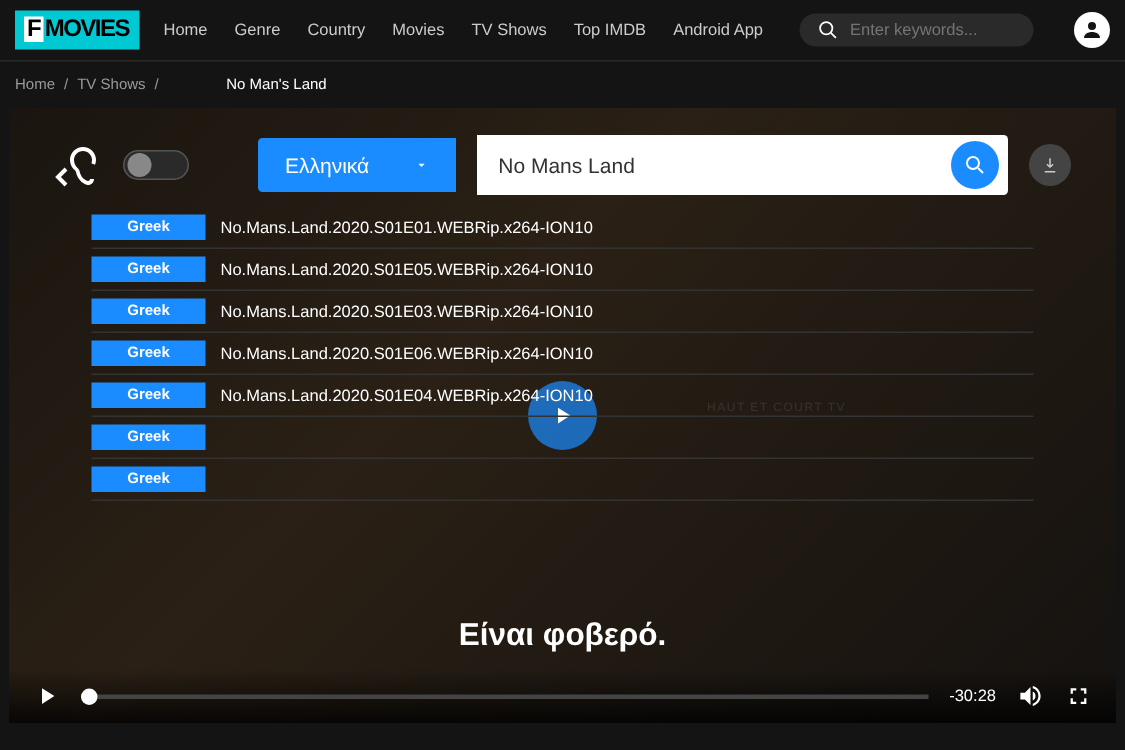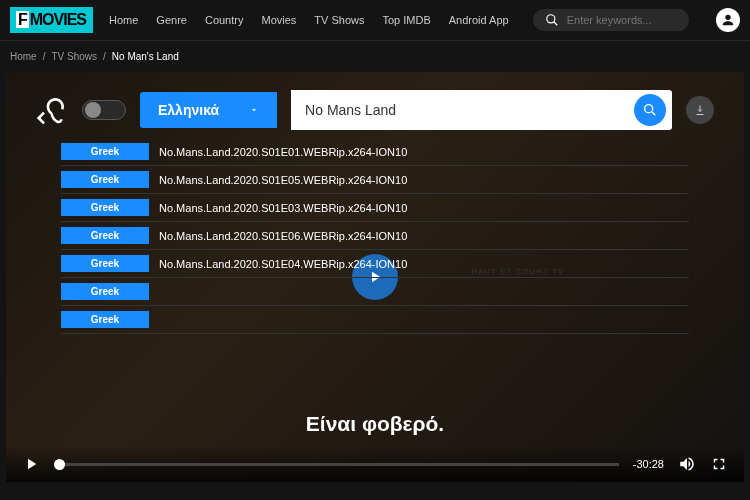--- a/index.html
+++ b/index.html
@@ -6,35 +6,35 @@
 body { background: #141414; color: #fff; width: 750px; height: 500px; overflow: hidden; position: relative; }
 .header { background: #141414; height: 40px; display: flex; align-items: center; padding: 0 10px; gap: 16px; }
 .logo { background: #00c9d4; color: #000; font-weight: 900; font-size: 16px; padding: 4px 6px; letter-spacing: -1px; }
 .logo span { background: #fff; padding: 0 2px; margin-right: 1px; }
 .nav { display: flex; gap: 18px; font-size: 11px; color: #ccc; }
 .nav span { cursor: pointer; }
 .search-box { background: #2a2a2a; border-radius: 16px; display: flex; align-items: center; padding: 4px 12px; gap: 8px; margin-left: 8px; }
 .search-box input { background: transparent; border: none; color: #999; font-size: 11px; outline: none; width: 110px; }
 .avatar { width: 24px; height: 24px; background: #fff; border-radius: 50%; margin-left: auto; display: flex; align-items: center; justify-content: center; }
 .breadcrumb { padding: 10px 10px; font-size: 10px; color: #999; display: flex; gap: 6px; border-top: 1px solid #2a2a2a; }
-.breadcrumb .current { color: #fff; }
+.breadcrumb .current { color: #fff; margin-left: 39px; }
 .player-area { position: relative; background: #000; height: 410px; margin: 0 6px; }
 .player-bg { position: absolute; inset: 0; background: linear-gradient(135deg, #1a1510 0%, #2a2015 40%, #151210 100%); }
 .controls-bar { position: absolute; top: 18px; left: 30px; right: 30px; display: flex; align-items: center; gap: 14px; z-index: 5; }
 .ear-icon { width: 32px; height: 32px; fill: #fff; }
 .toggle { width: 44px; height: 20px; background: #2a2a2a; border-radius: 10px; position: relative; border: 1px solid #555; }
 .toggle::after { content: ''; position: absolute; width: 16px; height: 16px; background: #888; border-radius: 50%; top: 1px; left: 2px; }
-.lang-select { background: #1a8cff; color: #fff; padding: 10px 18px; font-size: 14px; font-weight: bold; display: flex; align-items: center; gap: 30px; border-radius: 3px 0 0 3px; }
+.lang-select { background: #1a8cff; color: #fff; padding: 10px 18px; font-size: 14px; font-weight: normal; display: flex; align-items: center; gap: 30px; border-radius: 3px 0 0 3px; margin-left: 32px; }
 .search-sub { flex: 1; display: flex; background: #fff; border-radius: 0 3px 3px 0; align-items: center; gap: 39px; }
 .search-sub input { flex: 1; border: none; padding: 12px 14px; font-size: 14px; outline: none; color: #333; }
 .search-sub .btn { width: 32px; height: 32px; background: #1a8cff; border-radius: 50%; margin-right: 6px; display: flex; align-items: center; justify-content: center; }
 .dl-btn { width: 28px; height: 28px; background: #444; border-radius: 50%; display: flex; align-items: center; justify-content: center; }
 .sub-list { position: absolute; top: 66px; left: 55px; right: 55px; z-index: 5; }
 .sub-row { display: flex; align-items: center; border-bottom: 1px solid #333; height: 28px; }
-.sub-lang { background: #1a8cff; color: #fff; font-size: 10px; font-weight: bold; width: 88px; text-align: center; padding: 3px 16px; }
+.sub-lang { background: #1a8cff; color: #fff; font-size: 10px; font-weight: bold; width: 76px; text-align: center; padding: 3px 16px; }
 .sub-title { font-size: 11px; font-weight: normal; color: #fff; padding-left: 10px; }
 .subtitle-text { position: absolute; bottom: 46px; left: 0; right: 0; text-align: center; color: #fff; font-size: 21px; font-weight: bold; z-index: 4; }
 .play-overlay { position: absolute; top: 50%; left: 50%; transform: translate(-50%, -50%); width: 46px; height: 46px; background: rgba(26,140,255,0.7); border-radius: 50%; z-index: 2; display: flex; align-items: center; justify-content: center; }
 .watermark { position: absolute; top: 195px; right: 180px; color: rgba(255,255,255,0.1); font-size: 8px; text-align: center; z-index: 1; letter-spacing: 1px; }
 .video-controls { position: absolute; bottom: 0; left: 0; right: 0; height: 36px; display: flex; align-items: center; padding: 0 16px; gap: 14px; z-index: 5; background: linear-gradient(transparent, rgba(0,0,0,0.8)); }
 .progress { flex: 1; height: 3px; background: #444; position: relative; }
 .progress::after { content: ''; position: absolute; left: 0; top: -4px; width: 11px; height: 11px; background: #fff; border-radius: 50%; }
 .time { font-size: 11px; color: #fff; text-align: right; }
 svg { display: block; }
 </style>

